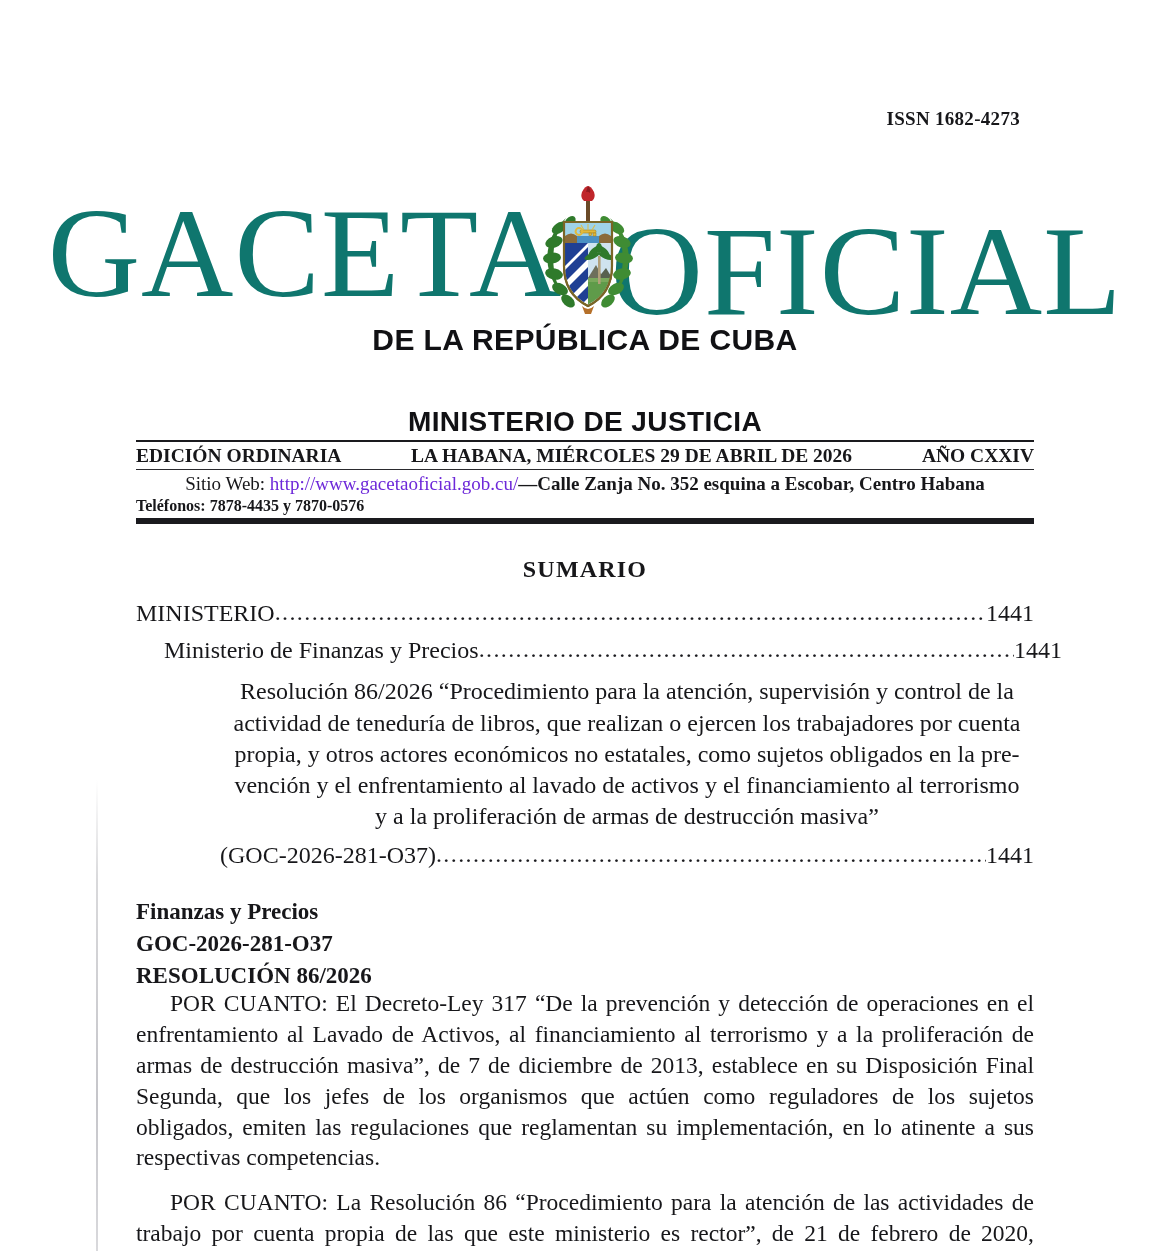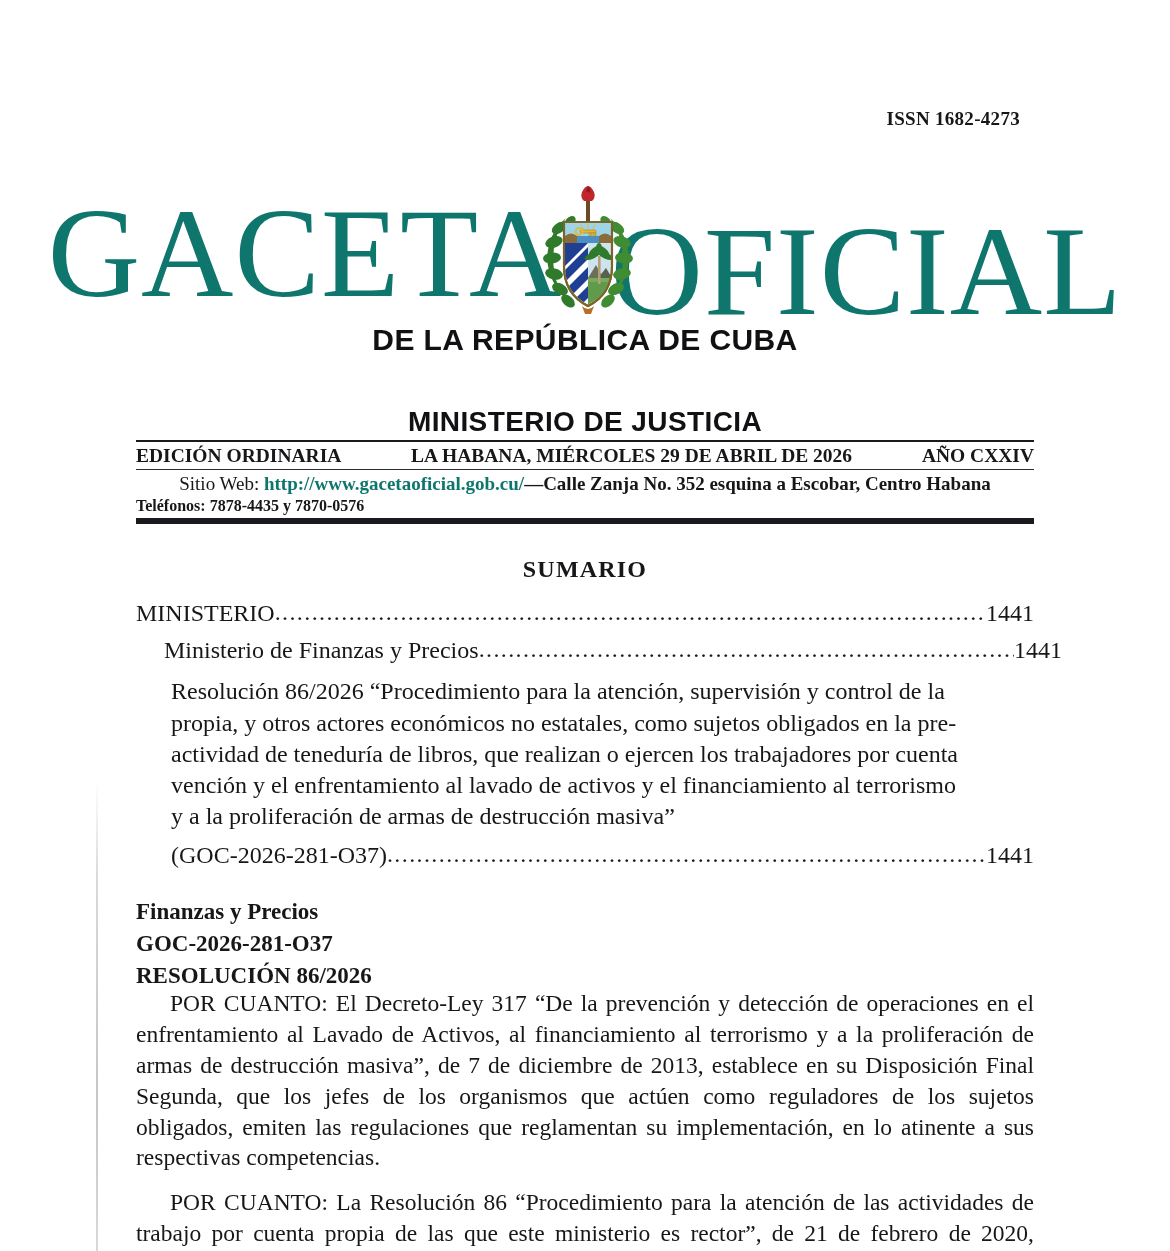--- a/index.html
+++ b/index.html
@@ -132,21 +132,21 @@
   }
   .band-line1 .mid { padding: 0 6px; }
 
   .band-center {
     text-align: center;
     font-size: 19px;
     padding: 3px 0 1px 0;
     white-space: nowrap;
   }
   .band-center .lbl { font-weight: normal; }
-  .band-center .url { color: #0f766e; font-weight: bold; }
+  .band-center .url { color: #6d28d9; font-weight: normal; }
   .band-center .addr { font-weight: bold; }
   .band-tel {
     text-align: left;
     font-size: 16px;
     font-weight: bold;
     padding: 1px 0 3px 0;
     white-space: nowrap;
   }
   .band-line2 {
     justify-content: space-between;
@@ -186,25 +186,25 @@
     letter-spacing: 1.4px;
     transform: translateY(-1px);
     color: #1b1b1f;
   }
   .toc-row .pg { white-space: nowrap; padding-left: 0px; }
 
   .toc-l1 { margin-left: 0px; }
   .toc-l2 { margin-left: 28px; margin-top: 6px; justify-content: space-between; }
 
   .toc-block {
-    margin-left: 35px;
+    margin-left: 84px;
     margin-top: 10px;
     font-size: 24px;
     line-height: 1.30;
-    text-align: left;
+    text-align: center;
   }
   .toc-block p { margin: 0; }
 
   
   .body-head {
     position: absolute;
     left: 136px;
     top: 896px;
     font-weight: bold;
     font-size: 23px;
@@ -369,22 +369,22 @@
     </div>
 
     <div class="toc-row toc-l2">
       <span class="txt">Ministerio de Finanzas y Precios</span>
       <span class="leader">....................................................................................................................................................................</span>
       <span class="pg">1441</span>
     </div>
 
     <div class="toc-block">
       <p>Resolución 86/2026 “Procedimiento para la atención, supervisión y control de la</p>
+      <p>actividad de teneduría de libros, que realizan o ejercen los trabajadores por cuenta</p>
       <p>propia, y otros actores económicos no estatales, como sujetos obligados en la pre-</p>
-      <p>actividad de teneduría de libros, que realizan o ejercen los trabajadores por cuenta</p>
       <p>vención y el enfrentamiento al lavado de activos y el financiamiento al terrorismo</p>
       <p>y a la proliferación de armas de destrucción masiva”</p>
 
       <div class="toc-row" style="margin-top:8px;">
         <span class="txt">(GOC-2026-281-O37)</span>
         <span class="leader">....................................................................................................................................................................</span>
         <span class="pg">1441</span>
       </div>
     </div>
   </div>

